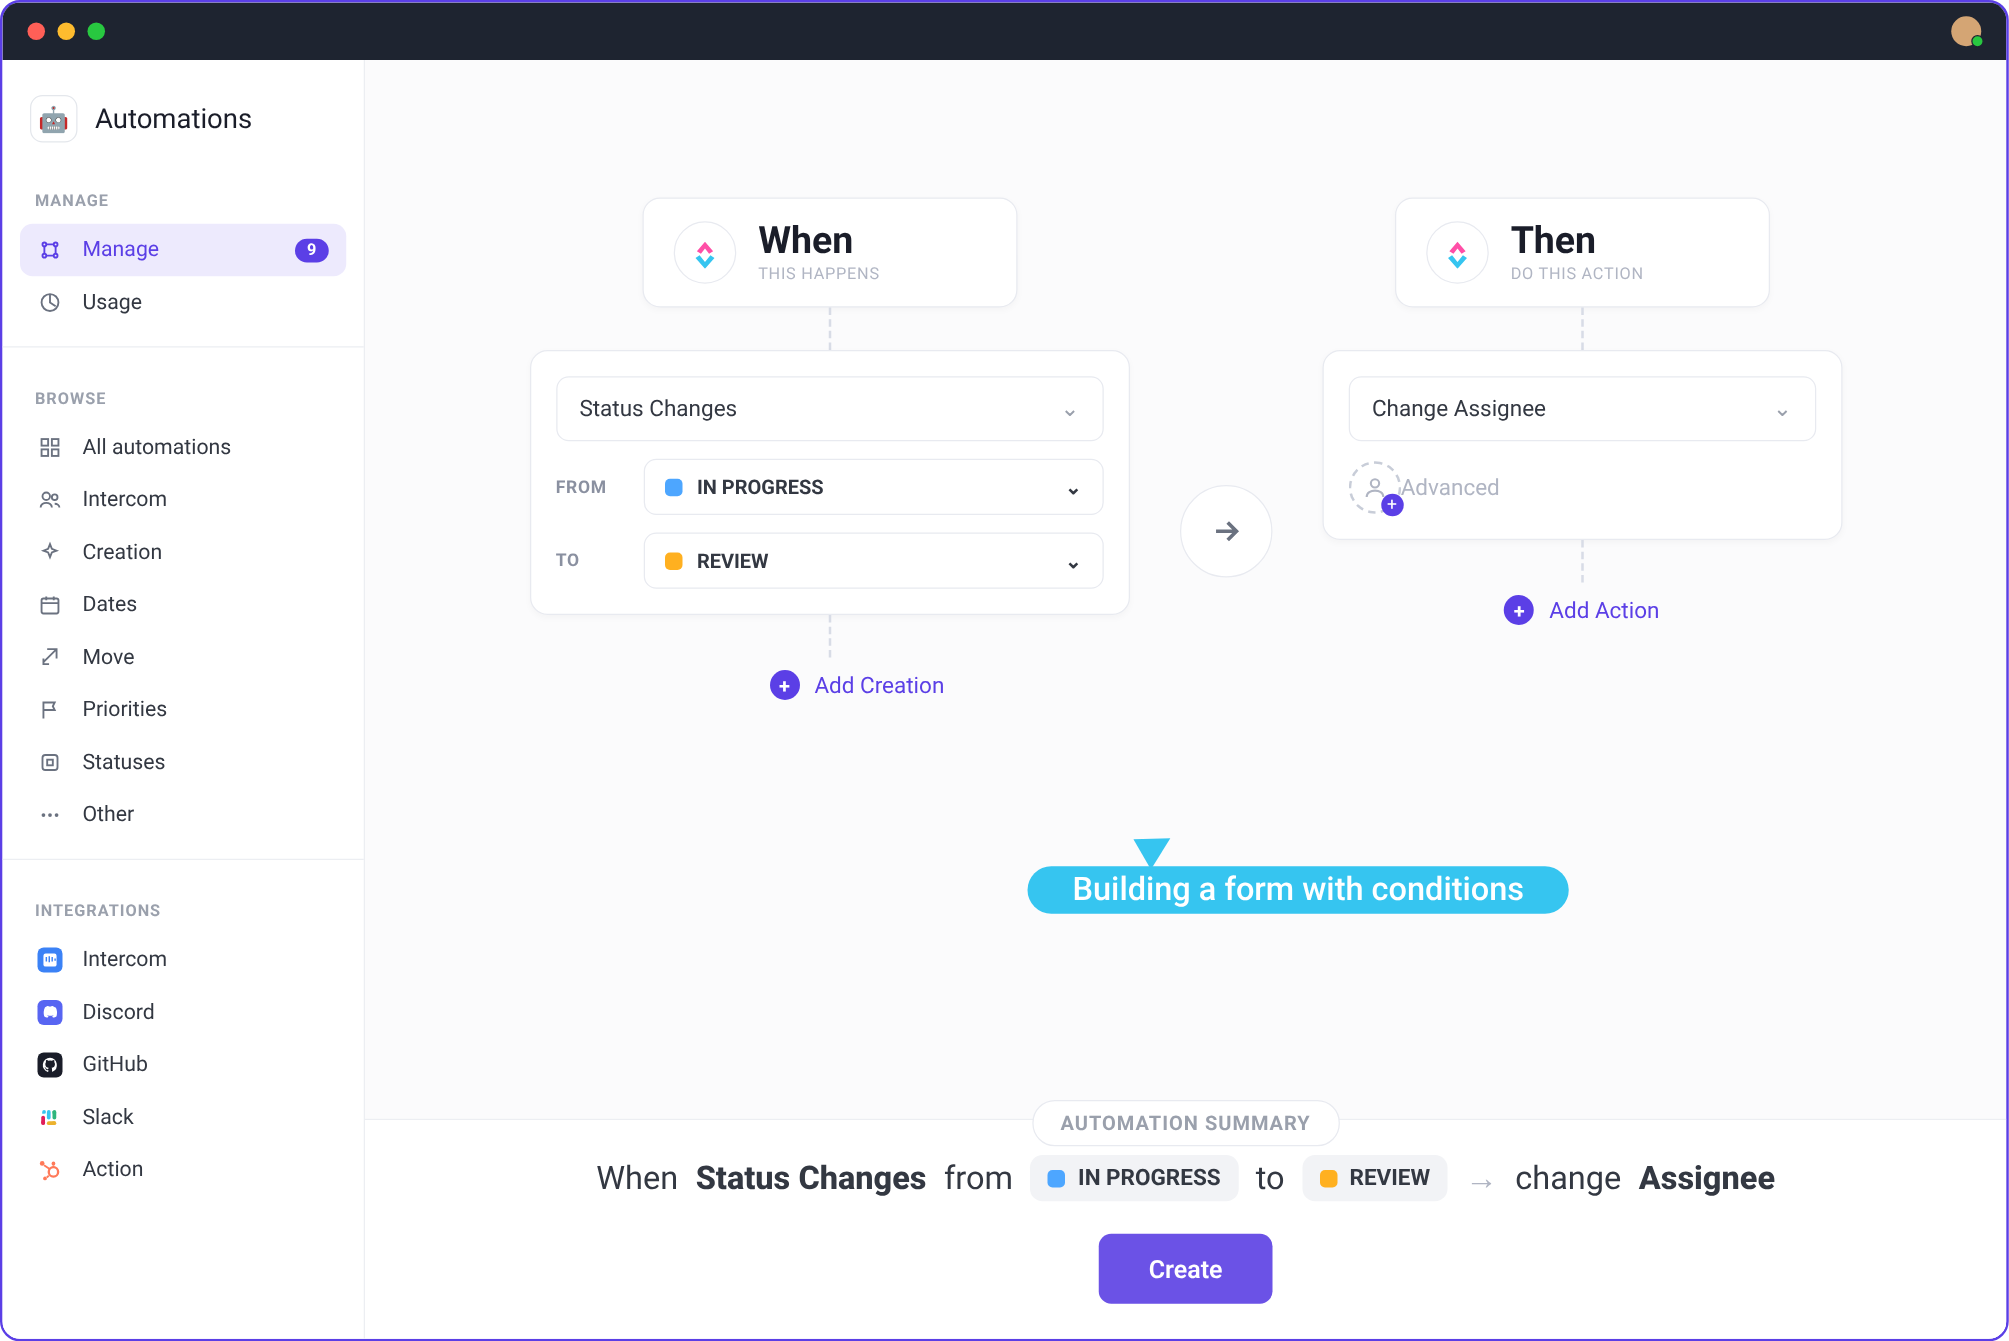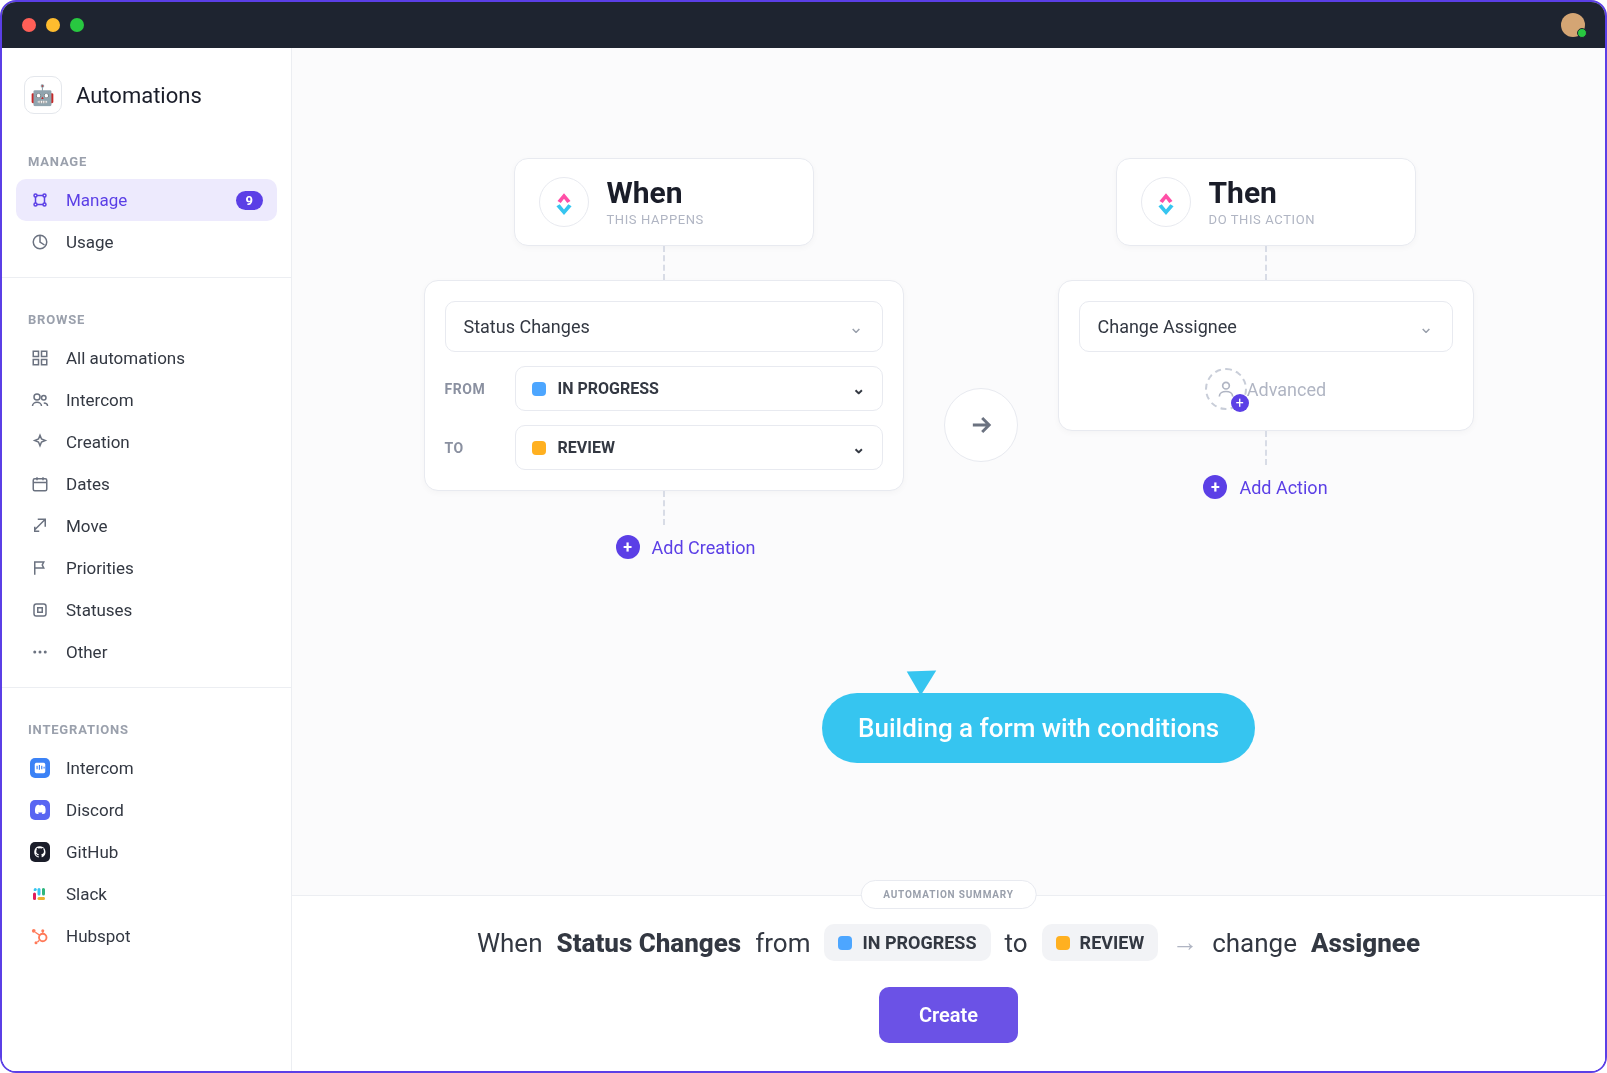--- a/index.html
+++ b/index.html
@@ -36,30 +36,30 @@
 .select .chev{color:#9aa0ac}
 .row{display:flex;align-items:center;gap:20px;margin-top:14px}
 .row-label{font-size:14px;font-weight:700;color:#8a90a0;letter-spacing:.6px;width:50px}
 .status-sel{flex:1;border:1px solid #e8eaf0;border-radius:10px;padding:12px 16px;display:flex;align-items:center;gap:12px;font-size:16px;font-weight:700;color:#333842;cursor:pointer}
 .sq{width:14px;height:14px;border-radius:4px}
 .blue{background:#4da6ff}.amber{background:#ffb020}
 .add-link{display:flex;align-items:center;gap:12px;margin-top:10px;color:#5b3fe6;font-size:18px;cursor:pointer;padding-left:44px}
 .plus-circle{width:24px;height:24px;border-radius:50%;background:#5b3fe6;color:#fff;display:flex;align-items:center;justify-content:center;font-size:16px;font-weight:700}
 .arrow-circle{width:74px;height:74px;border-radius:50%;border:1px solid #e8eaf0;display:flex;align-items:center;justify-content:center;background:#fff;margin-top:230px}
 .then-body{width:416px}
-.assignee-row{display:flex;align-items:center;justify-content:center;margin-top:16px}
+.assignee-row{display:flex;align-items:center;justify-content:flex-start;margin-top:16px}
 .add-user{width:42px;height:42px;border:2px dashed #c8cdd8;border-radius:50%;display:flex;align-items:center;justify-content:center;color:#b0b5c3;position:relative;cursor:pointer}
 .add-user::after{content:"+";position:absolute;width:18px;height:18px;background:#5b3fe6;color:#fff;border-radius:50%;font-size:14px;display:flex;align-items:center;justify-content:center;bottom:-4px;right:-4px}
 .adv{color:#b0b5c3;font-size:18px;cursor:pointer}
 .when-col,.then-col{display:flex;flex-direction:column;align-items:center}
 .tooltip-wrap{position:absolute;left:530px;top:645px}
-.tooltip{background:#36c5f0;color:#fff;font-size:26px;padding:20px 36px;border-radius:36px;font-weight:500}
+.tooltip{background:#36c5f0;color:#fff;font-size:26px;padding:4px 36px;border-radius:36px;font-weight:500}
 .cursor-tri{width:0;height:0;border-left:26px solid #36c5f0;border-top:14px solid transparent;border-bottom:14px solid transparent;position:absolute;top:-30px;left:90px;transform:rotate(-30deg)}
 .footer{position:absolute;bottom:0;left:0;right:0;border-top:1px solid #eceef2;background:#fff;padding:28px 0}
-.summary-label{position:absolute;top:-16px;left:50%;transform:translateX(-50%);background:#fff;border:1px solid #e8eaf0;border-radius:18px;padding:8px 22px;font-size:10px;font-weight:700;color:#9aa0ac;letter-spacing:.8px}
+.summary-label{position:absolute;top:-16px;left:50%;transform:translateX(-50%);background:#fff;border:1px solid #e8eaf0;border-radius:18px;padding:8px 22px;font-size:16px;font-weight:700;color:#9aa0ac;letter-spacing:.8px}
 .summary{display:flex;align-items:center;justify-content:center;gap:14px;font-size:26px;color:#333842}
 .summary .b{font-weight:800}
 .chip{background:#f2f3f6;border-radius:10px;padding:8px 14px;display:flex;align-items:center;gap:10px;font-size:18px;font-weight:700}
 .create-btn{display:block;margin:26px auto 0;background:#6b52e6;color:#fff;border:none;padding:16px 40px;font-size:20px;font-weight:600;border-radius:10px;cursor:pointer}
 svg{display:block}
 </style>
 </head>
 <body>
 
 <div class="titlebar">
@@ -231,21 +231,21 @@
       <div class="sb-item">
           <span style="width:20px;color:#ff7a59">
             <svg width="18" height="18" viewBox="0 0 24 24" fill="currentColor">
               <circle cx="17" cy="14" r="5" fill="none" stroke="currentColor" stroke-width="2.5"></circle>
               <circle cx="5" cy="5" r="2.5"></circle>
               <circle cx="17" cy="5" r="2"></circle>
               <circle cx="8" cy="21" r="2"></circle>
               <path d="M7 7l6 4M17 7v2M12 18l-2 2" stroke="currentColor" stroke-width="2"></path>
             </svg>
           </span>
-          <span>Hubspot</span>
+          <span>Action</span>
         </div>
     </div>
   </aside>
 
   <main class="main">
     <div class="flow">
       <div class="when-col">
         <div class="card-hdr">
           <div class="logo-circle">
               <svg width="26" height="26" viewBox="0 0 24 24">

